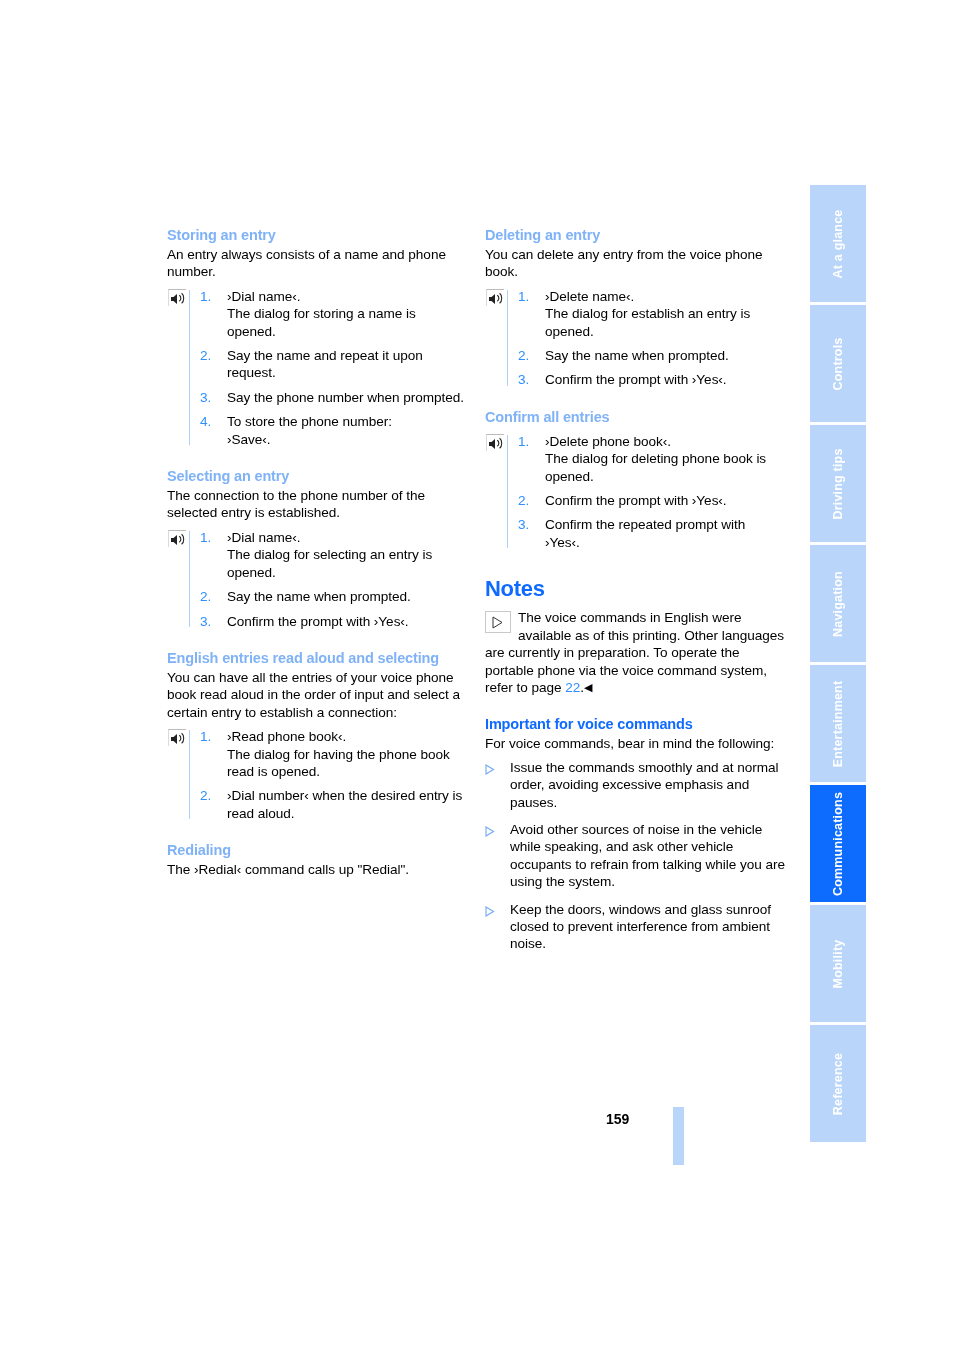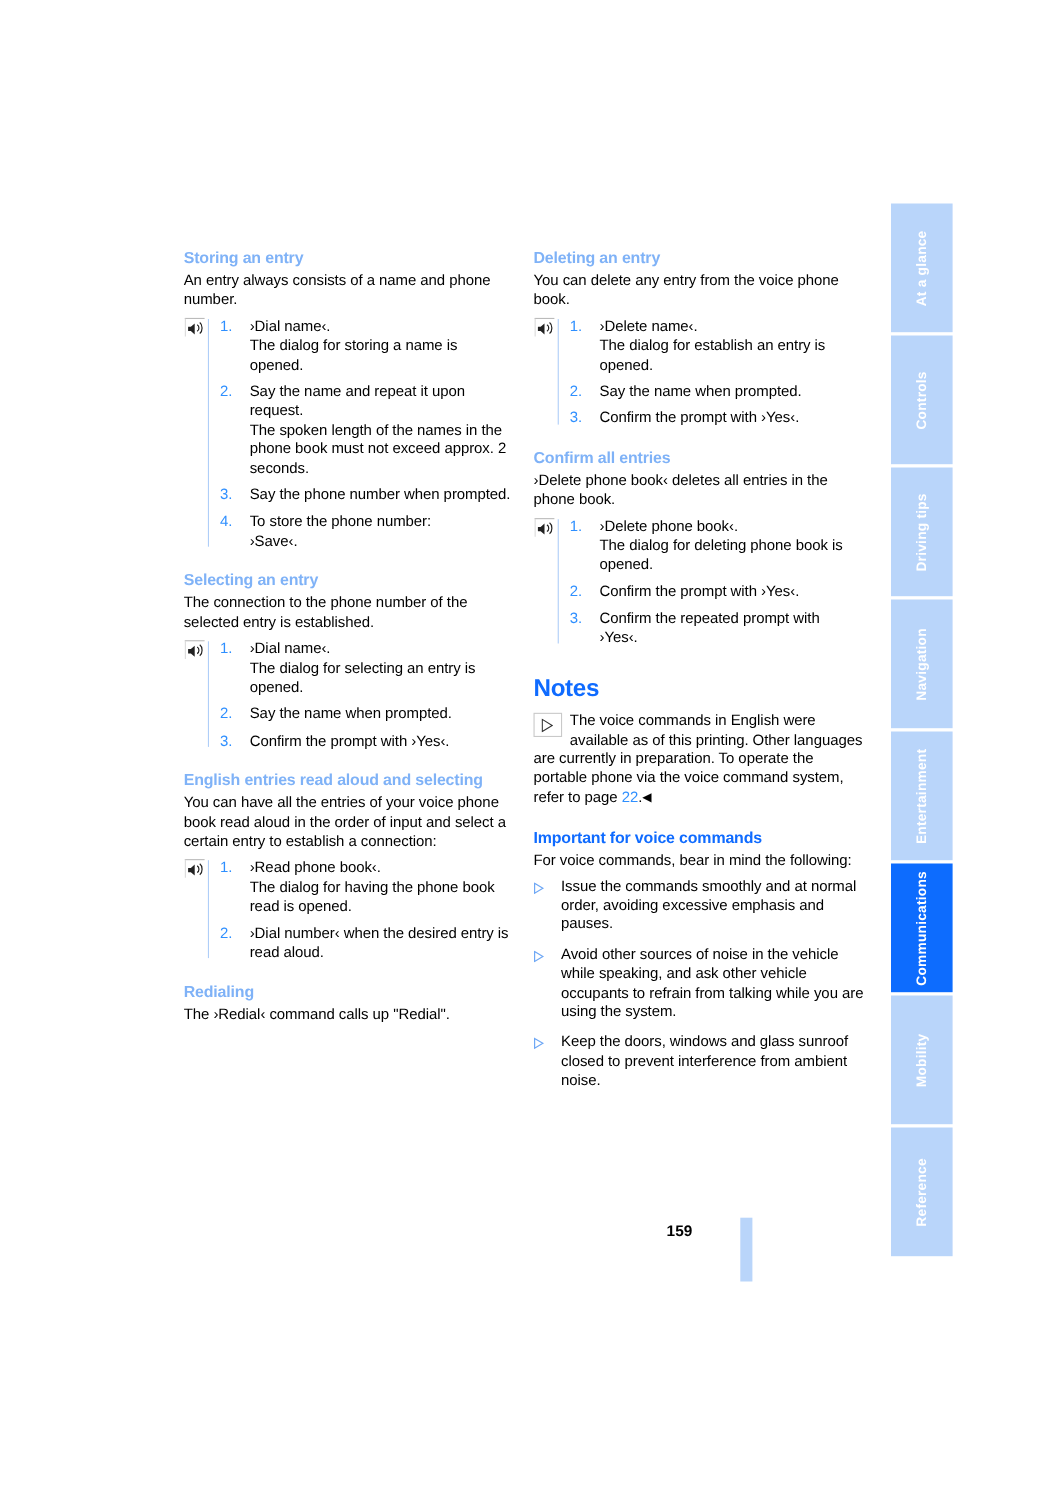--- a/index.html
+++ b/index.html
@@ -229,21 +229,20 @@
       </span>
       <ol class="steps">
         <li>
             <span class="num">1.</span>
             <span class="step-line">›Dial name‹.</span>
             <span class="step-line">The dialog for storing a name is opened.</span>
           </li>
         <li>
             <span class="num">2.</span>
             <span class="step-line">Say the name and repeat it upon request.</span>
-            <span class="step-line">The spoken length of the names in the phone book must not exceed approx. 2 seconds.</span>
           </li>
         <li>
             <span class="num">3.</span>
             <span class="step-line">Say the phone number when prompted.</span>
           </li>
         <li>
             <span class="num">4.</span>
             <span class="step-line">To store the phone number:</span>
             <span class="step-line">›Save‹.</span>
           </li>
@@ -335,21 +334,20 @@
         <li>
             <span class="num">3.</span>
             <span class="step-line">Confirm the prompt with ›Yes‹.</span>
           </li>
       </ol>
     </div>
 
     <div class="gap-md"></div>
 
     <h3 class="sub-heading">Confirm all entries</h3>
-    <p class="body-text">›Delete phone book‹ deletes all entries in the phone book.</p>
     <div class="proc">
       <span class="voice-icon">
         <svg width="15" height="13" viewBox="0 0 15 13">
           <path d="M1 5 L1 9 L3.5 9 L7 12 L7 2 L3.5 5 Z" fill="#222"></path>
           <path d="M9.2 3.2 C11.4 4.2 11.4 8.0 9.2 9.2" stroke="#222" stroke-width="1.1" fill="none"></path>
           <path d="M11.6 1.2 C14.4 3.2 14.4 9.2 11.6 11.2" stroke="#222" stroke-width="1.1" fill="none"></path>
         </svg>
       </span>
       <ol class="steps">
         <li>

